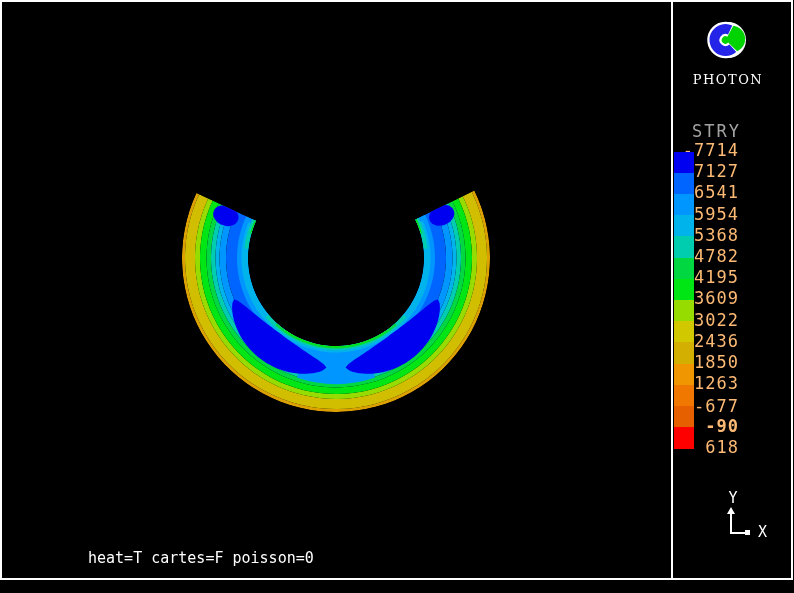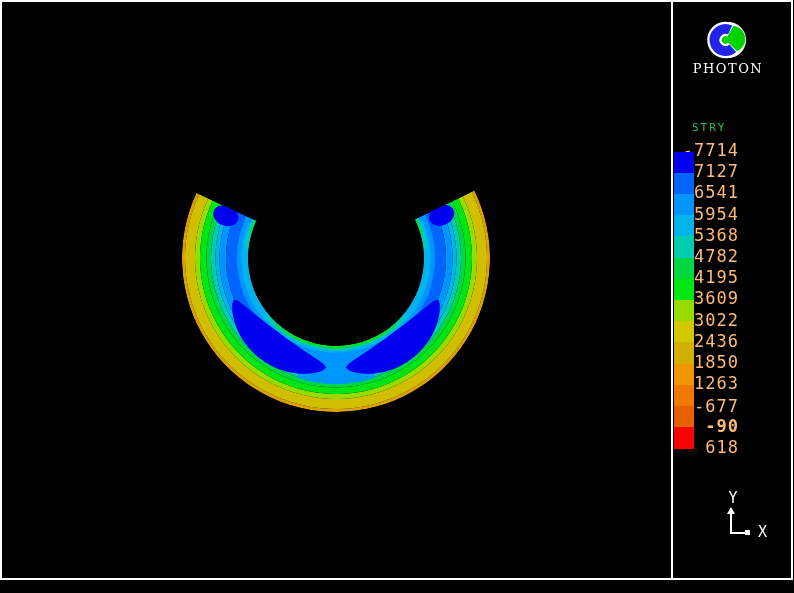--- a/index.html
+++ b/index.html
@@ -3,21 +3,21 @@
 <meta charset="utf-8">
 <style>
   html,body{margin:0;padding:0;background:#000;}
   #app{position:relative;width:794px;height:593px;background:#000;overflow:hidden;
        font-family:"DejaVu Sans Mono", monospace;}
   .wline{position:absolute;background:#fff;}
   .abs{position:absolute;}
   .txt{color:#fff;white-space:pre;}
   #photon-label{font-family:"DejaVu Serif", serif;font-size:13px;letter-spacing:1.5px;
                 text-align:center;color:#fff;}
-  #stry-title{font-size:11px;letter-spacing:2px;color:#22c55e;}
+  #stry-title{font-size:17px;letter-spacing:2px;color:#a3a3a3;}
   .lg-label{position:absolute;left:660px;width:79px;height:16px;line-height:16px;
             font-size:17px;letter-spacing:1px;text-align:right;color:#fdba74;}
   .lg-swatch{position:absolute;left:674px;width:20px;}
   #status-line{font-size:15px;color:#fff;}
   .axis-label{font-size:15px;color:#fff;}
   #axis-arrowhead{width:0;height:0;border-left:4px solid transparent;
                   border-right:4px solid transparent;border-bottom:7px solid #fff;}
   #axis-dot{width:5px;height:5px;background:#fff;}
 </style>
 </head>
@@ -57,33 +57,34 @@
           <path d="M244.50,248.38 A92 92 0 0 1 252.62,219.12 L256.24,220.81 A88 88 0 0 0 248.48,248.80 Z" fill="#00CDAF"></path>
           <path d="M416.44,218.77 A89.5 89.5 0 0 1 422.03,233.33 L420.59,233.74 A88 88 0 0 0 415.09,219.42 Z" fill="#00E614"></path>
           <path d="M249.97,233.33 A89.5 89.5 0 0 1 254.89,220.18 L256.24,220.81 A88 88 0 0 0 251.41,233.74 Z" fill="#00E614"></path>
           <path d="M374.94,377.83 A126 126 0 0 1 297.06,377.83 L306.33,349.30 A96 96 0 0 0 365.67,349.30 Z" fill="#0096FF"></path>
           <path d="M326.41,367.58L323.05,370.32L319.73,371.63L316.37,372.54L312.98,373.18L309.58,373.59L306.16,373.79L302.74,373.81L299.31,373.65L295.90,373.31L292.50,372.81L289.13,372.14L285.79,371.31L282.48,370.33L279.23,369.19L276.02,367.90L272.88,366.45L269.80,364.87L266.80,363.14L263.88,361.28L261.05,359.29L258.32,357.16L255.68,354.92L253.15,352.55L250.74,350.07L248.44,347.49L246.27,344.80L244.23,342.02L242.32,339.15L240.55,336.19L238.92,333.16L237.45,330.06L236.13,326.89L234.98,323.67L233.99,320.39L233.19,317.06L232.58,313.69L232.20,310.26L232.09,306.79L232.38,303.22L234.01,299.21L234.01,299.21L237.98,300.77L240.77,302.71L243.30,304.67L245.71,306.61L248.05,308.52L250.33,310.40L252.57,312.23L254.78,314.03L256.96,315.79L259.12,317.52L261.27,319.22L263.39,320.89L265.51,322.54L267.61,324.16L269.70,325.76L271.78,327.35L273.86,328.92L275.94,330.47L278.01,332.02L280.09,333.56L282.17,335.10L284.25,336.63L286.35,338.16L288.46,339.69L290.58,341.22L292.73,342.75L294.89,344.28L297.08,345.82L299.30,347.37L301.55,348.92L303.84,350.48L306.16,352.05L308.53,353.64L310.94,355.25L313.40,356.88L315.91,358.55L318.47,360.29L321.09,362.15L323.75,364.24L326.41,367.58Z" fill="#0000F0"></path>
           <path d="M437.99,299.21L439.62,303.22L439.91,306.79L439.80,310.26L439.42,313.69L438.81,317.06L438.01,320.39L437.02,323.67L435.87,326.89L434.55,330.06L433.08,333.16L431.45,336.19L429.68,339.15L427.77,342.02L425.73,344.80L423.56,347.49L421.26,350.07L418.85,352.55L416.32,354.92L413.68,357.16L410.95,359.29L408.12,361.28L405.20,363.14L402.20,364.87L399.12,366.45L395.98,367.90L392.77,369.19L389.52,370.33L386.21,371.31L382.87,372.14L379.50,372.81L376.10,373.31L372.69,373.65L369.26,373.81L365.84,373.79L362.42,373.59L359.02,373.18L355.63,372.54L352.27,371.63L348.95,370.32L345.59,367.58L345.59,367.58L348.25,364.24L350.91,362.15L353.53,360.29L356.09,358.55L358.60,356.88L361.06,355.25L363.47,353.64L365.84,352.05L368.16,350.48L370.45,348.92L372.70,347.37L374.92,345.82L377.11,344.28L379.27,342.75L381.42,341.22L383.54,339.69L385.65,338.16L387.75,336.63L389.83,335.10L391.91,333.56L393.99,332.02L396.06,330.47L398.14,328.92L400.22,327.35L402.30,325.76L404.39,324.16L406.49,322.54L408.61,320.89L410.73,319.22L412.88,317.52L415.04,315.79L417.22,314.03L419.43,312.23L421.67,310.40L423.95,308.52L426.29,306.61L428.70,304.67L431.23,302.71L434.02,300.77L437.99,299.21Z" fill="#0000F0"></path>
           <ellipse cx="225.84" cy="215.71" rx="13" ry="10" fill="#0000F0" transform="rotate(201 225.84 215.71)"></ellipse>
           <ellipse cx="441.70" cy="215.29" rx="13" ry="10" fill="#0000F0" transform="rotate(338 441.70 215.29)"></ellipse>
         </g>
       </svg>
+    <div class="abs txt" id="status-line" style="left:88px;top:549px;">heat=T cartes=F poisson=0</div>
   </div>
 
   <div class="abs" style="left:673px;top:2px;width:118px;height:576px;">
   </div>
 
   <svg class="abs" id="logo-svg" width="46" height="46" viewBox="0 0 46 46" style="left:705px;top:17px;">
       <circle cx="23" cy="23" r="18" fill="#FFFFFF"></circle>
       <circle cx="27" cy="22" r="13.2" fill="#00D400"></circle>
       <path d="M25.83,13.38 A11 11 0 1 0 28.41,30.64" stroke="#FFFFFF" stroke-width="14.5" fill="none"></path>
       <path d="M25.15,13.03 A11 11 0 1 0 27.86,31.17" stroke="#2424E8" stroke-width="10" fill="none"></path>
     </svg>
 
-  <div class="abs" id="photon-label" style="left:690px;top:61px;width:76px;">PHOTON</div>
+  <div class="abs" id="photon-label" style="left:690px;top:72px;width:76px;">PHOTON</div>
 
   <div class="abs txt" id="stry-title" style="left:692px;top:121px;">STRY</div>
 
   <div class="abs" id="legend-entries" style="left:0;top:0;width:794px;height:0;">
       <div class="lg-label" style="top: 142px;">-7714</div>
       <div class="lg-label" style="top: 163.2px;">-7127</div>
       <div class="lg-label" style="top: 184.4px;">-6541</div>
       <div class="lg-label" style="top: 205.6px;">-5954</div>
       <div class="lg-label" style="top: 226.8px;">-5368</div>
       <div class="lg-label" style="top: 248px;">-4782</div>

